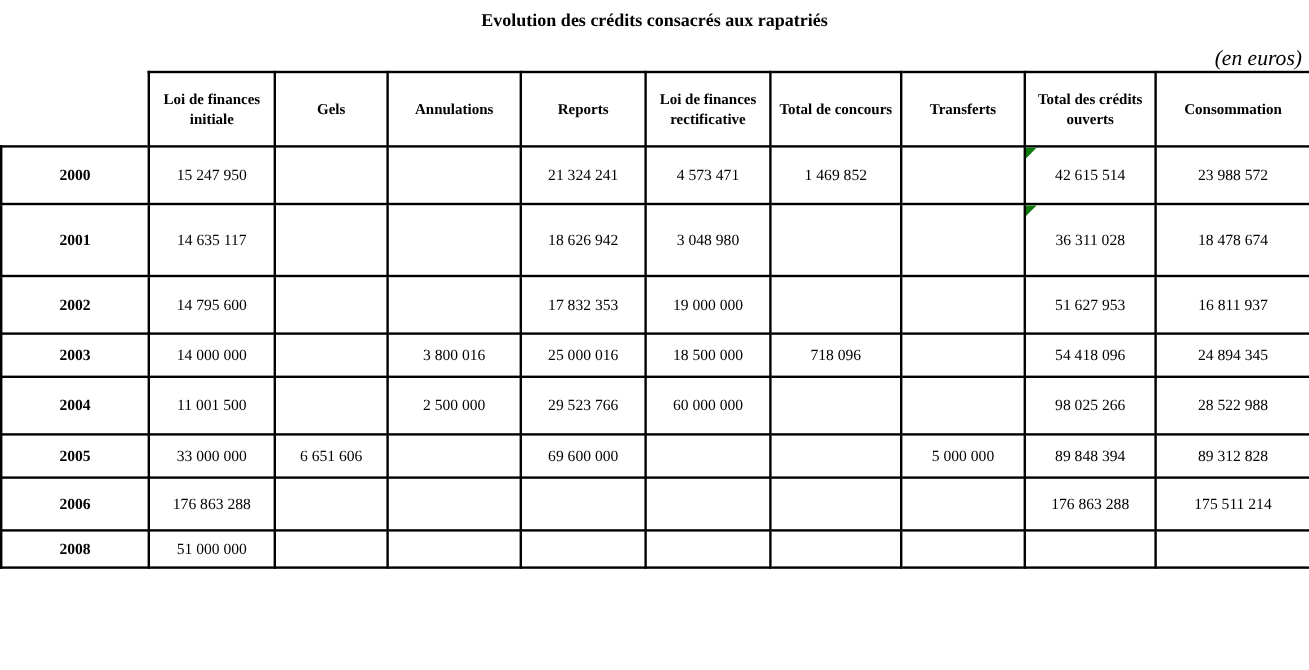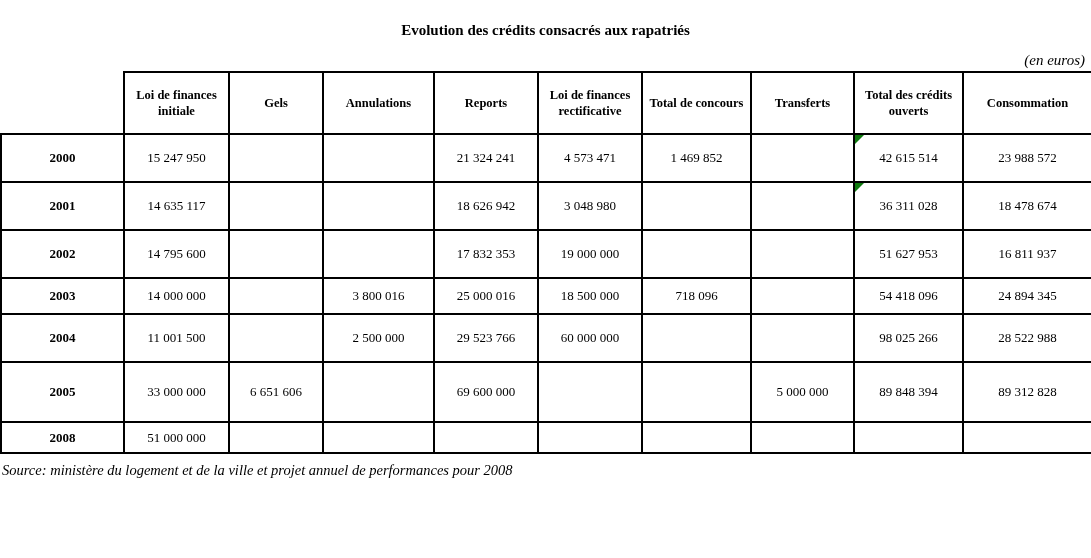--- a/index.html
+++ b/index.html
@@ -11,26 +11,26 @@
     color: #000000;
     font-family: "Liberation Serif", "DejaVu Serif", serif;
     overflow: hidden;
   }
   .page { width: 1091px; height: 558px; position: relative; }
   .doc-title {
     text-align: center;
     font-weight: bold;
     font-size: 15px;
     line-height: 20px;
-    padding-top: 20px;
+    padding-top: 8px;
   }
   .unit-note {
     text-align: right;
     font-style: italic;
-    font-size: 15px;
+    font-size: 18px;
     line-height: 17px;
     margin-top: 12px;
     margin-bottom: 2px;
     padding-right: 6px;
   }
   table.credits {
     border-collapse: collapse;
     table-layout: fixed;
     width: 1091px;
   }
@@ -109,21 +109,21 @@
         <td>15 247 950</td>
         <td></td>
         <td></td>
         <td>21 324 241</td>
         <td>4 573 471</td>
         <td>1 469 852</td>
         <td></td>
         <td>42 615 514<span class="corner-marker" style="border-top-color: rgb(14, 122, 14);"></span></td>
         <td>23 988 572</td>
       </tr>
-      <tr style="height:48px">
+      <tr style="height:60px">
         <th>2001</th>
         <td>14 635 117</td>
         <td></td>
         <td></td>
         <td>18 626 942</td>
         <td>3 048 980</td>
         <td></td>
         <td></td>
         <td>36 311 028<span class="corner-marker" style="border-top-color: rgb(14, 122, 14);"></span></td>
         <td>18 478 674</td>
@@ -157,42 +157,53 @@
         <td>11 001 500</td>
         <td></td>
         <td>2 500 000</td>
         <td>29 523 766</td>
         <td>60 000 000</td>
         <td></td>
         <td></td>
         <td>98 025 266</td>
         <td>28 522 988</td>
       </tr>
-      <tr style="height:60px">
+      <tr style="height:36px">
         <th>2005</th>
         <td>33 000 000</td>
         <td>6 651 606</td>
         <td></td>
         <td>69 600 000</td>
         <td></td>
         <td></td>
         <td>5 000 000</td>
         <td>89 848 394</td>
         <td>89 312 828</td>
       </tr>
+      <tr style="height:44px">
+        <th>2006</th>
+        <td>176 863 288</td>
+        <td></td>
+        <td></td>
+        <td></td>
+        <td></td>
+        <td></td>
+        <td></td>
+        <td>176 863 288</td>
+        <td>175 511 214</td>
+      </tr>
       <tr style="height:31px">
         <th>2008</th>
         <td>51 000 000</td>
         <td></td>
         <td></td>
         <td></td>
         <td></td>
         <td></td>
         <td></td>
         <td></td>
         <td></td>
       </tr>
     </tbody>
   </table>
 
-  <div class="source-note">Source: ministère du logement et de la ville et projet annuel de performances pour 2008</div>
 
 </div>
 
 </body></html>

